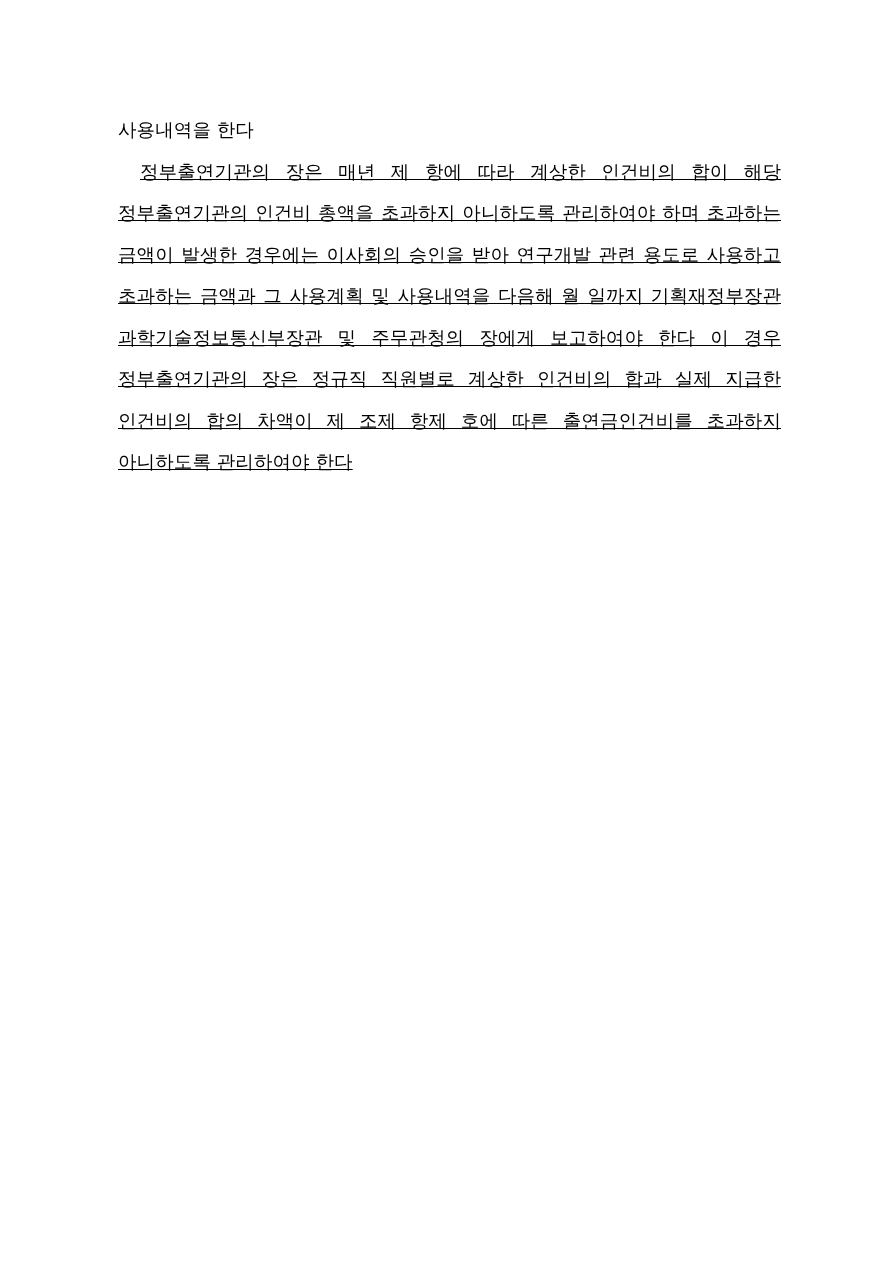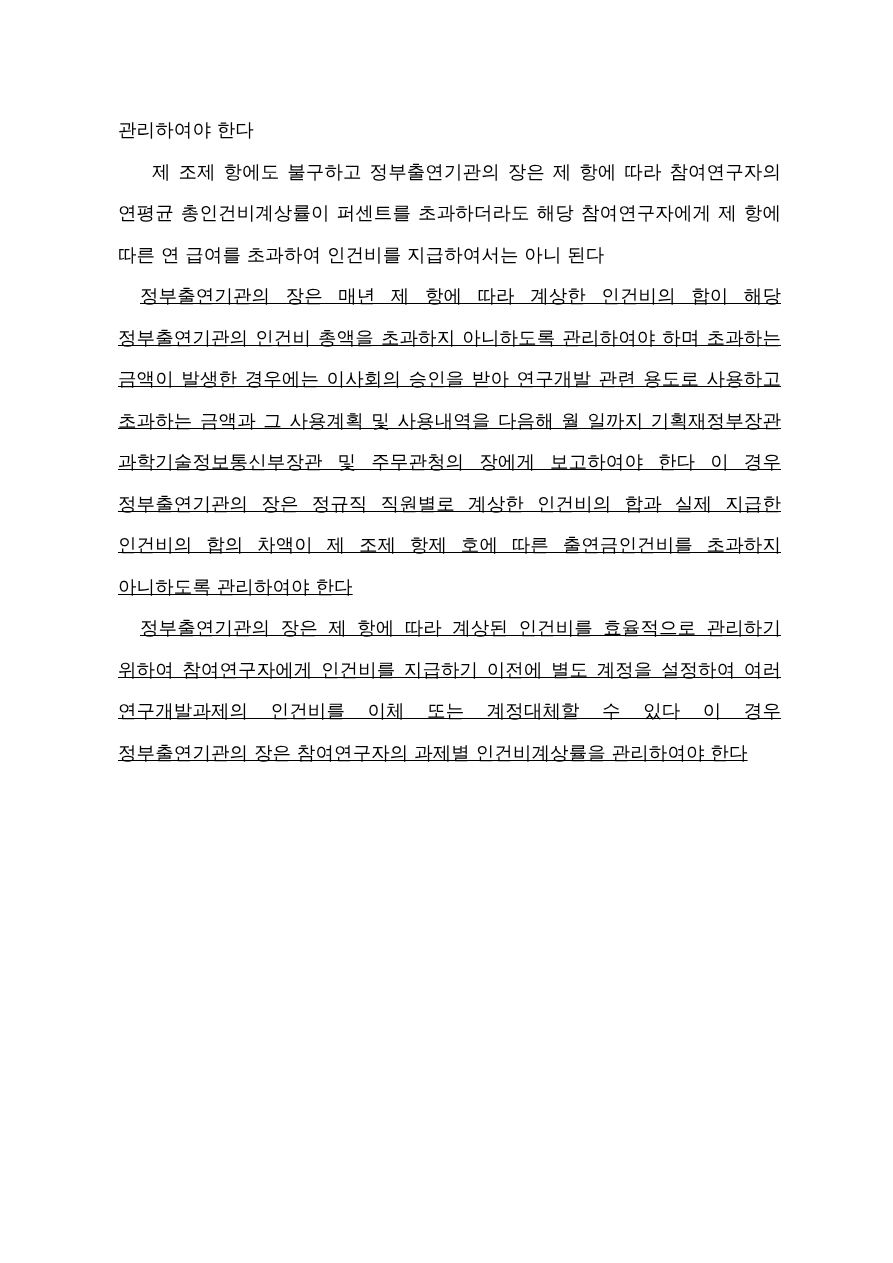--- a/index.html
+++ b/index.html
@@ -45,18 +45,16 @@
   }
   .para.noindent {
     text-indent: 0;
   }
 </style>
 </head>
 <body>
 
 <div class="page">
   <div class="doc-body">
-    <p class="para noindent">관리하여야 한다</p>
-    <p class="para indent">제  조제  항에도 불구하고 정부출연기관의 장은 제  항에 따라 참여연구자의 연평균 총인건비계상률이     퍼센트를 초과하더라도 해당 참여연구자에게 제  항에 따른 연 급여를 초과하여 인건비를 지급하여서는 아니 된다</p>
+    <p class="para noindent">사용내역을 한다</p>
     <p class="para indent-small">정부출연기관의 장은 매년 제  항에 따라 계상한 인건비의 합이 해당 정부출연기관의 인건비 총액을 초과하지 아니하도록 관리하여야 하며  초과하는 금액이 발생한 경우에는 이사회의 승인을 받아 연구개발 관련 용도로 사용하고  초과하는 금액과 그 사용계획 및 사용내역을 다음해   월    일까지 기획재정부장관  과학기술정보통신부장관 및 주무관청의 장에게 보고하여야 한다  이 경우 정부출연기관의 장은 정규직 직원별로 계상한 인건비의 합과 실제 지급한 인건비의 합의 차액이 제  조제  항제  호에 따른 출연금인건비를 초과하지 아니하도록 관리하여야 한다</p>
-    <p class="para indent-small">정부출연기관의 장은 제  항에 따라 계상된 인건비를 효율적으로 관리하기 위하여 참여연구자에게 인건비를 지급하기 이전에 별도 계정을 설정하여 여러 연구개발과제의 인건비를 이체 또는 계정대체할 수 있다  이 경우 정부출연기관의 장은 참여연구자의 과제별 인건비계상률을 관리하여야 한다</p>
   </div>
 </div>
 
 </body></html>

